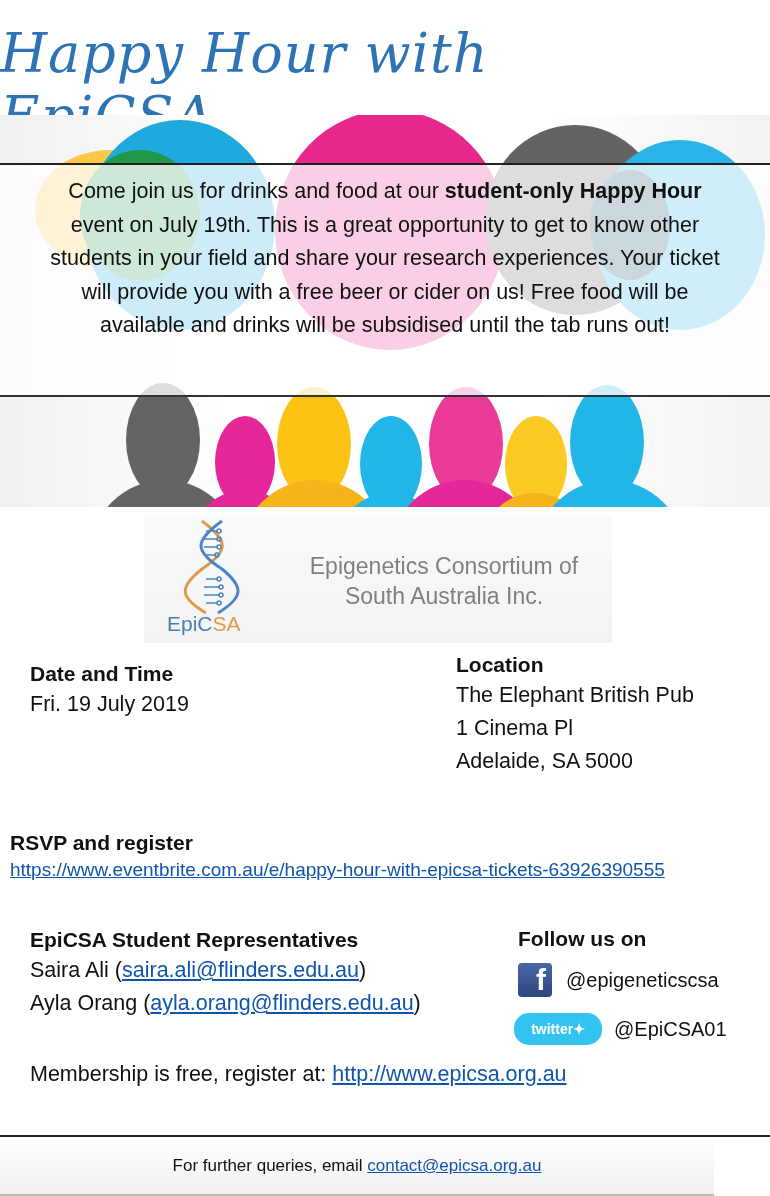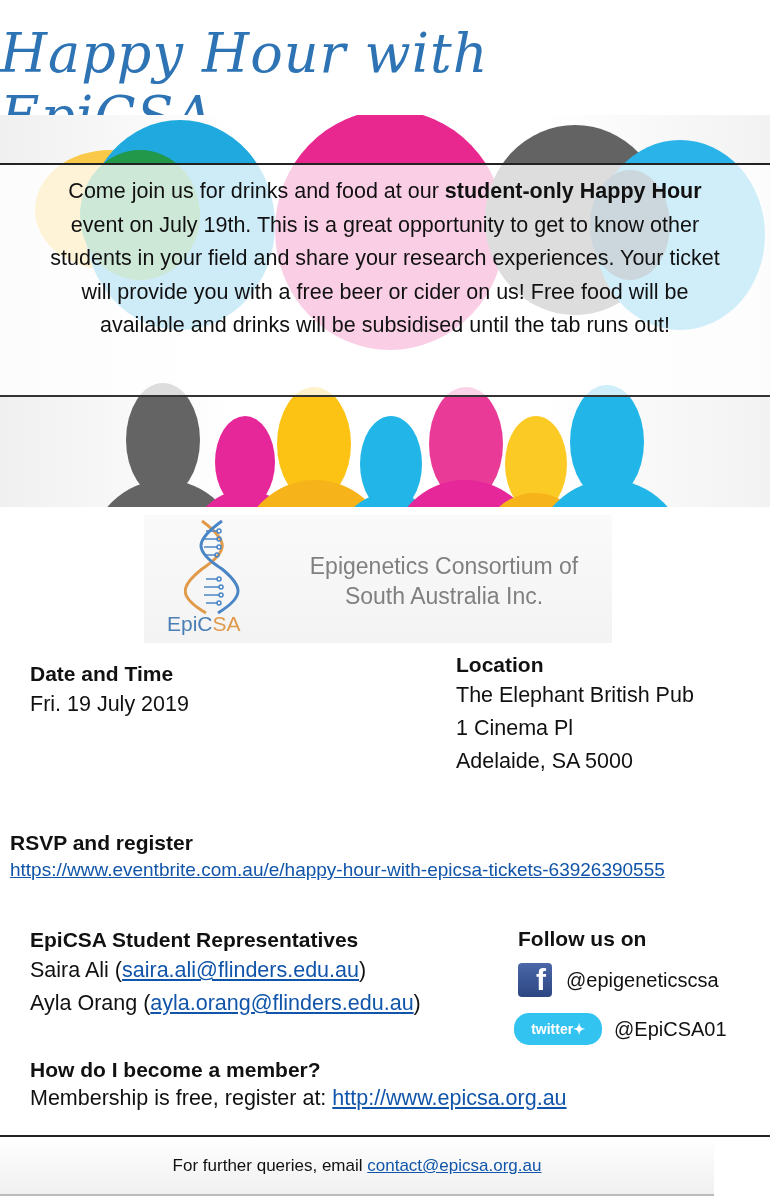--- a/index.html
+++ b/index.html
@@ -158,21 +158,20 @@
     <div class="fb">f</div>
     <span class="social-handle" style="margin-left:14px;">@epigeneticscsa</span>
   </div>
   <div class="social-row" style="margin-top:16px;margin-left:-4px;">
     <div class="tw"><span>twitter</span>✦</div>
     <span class="social-handle" style="margin-left:12px;">@EpiCSA01</span>
   </div>
 </div>
 
 <div class="block" style="left:30px;top:1058px;">
-  <div class="h">How do I become a member?</div>
   <div class="t" style="margin-top:0;">
     <span>Membership is free, register at: </span><a class="link">http://www.epicsa.org.au</a>
   </div>
 </div>
 
 <div class="footer-rule"></div>
 <div class="footer">
   <span>For further queries, email </span><a class="link">contact@epicsa.org.au</a>
 </div>
 

